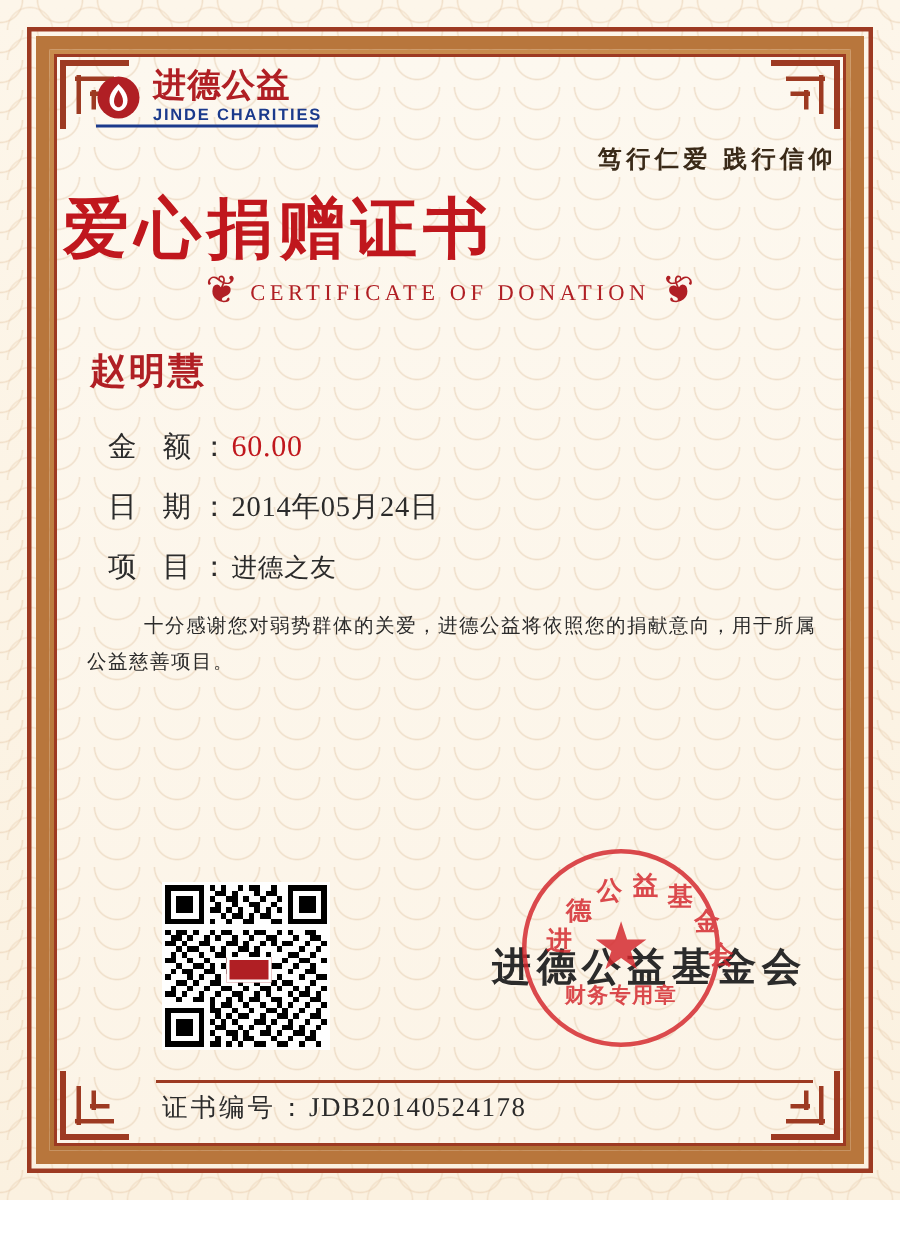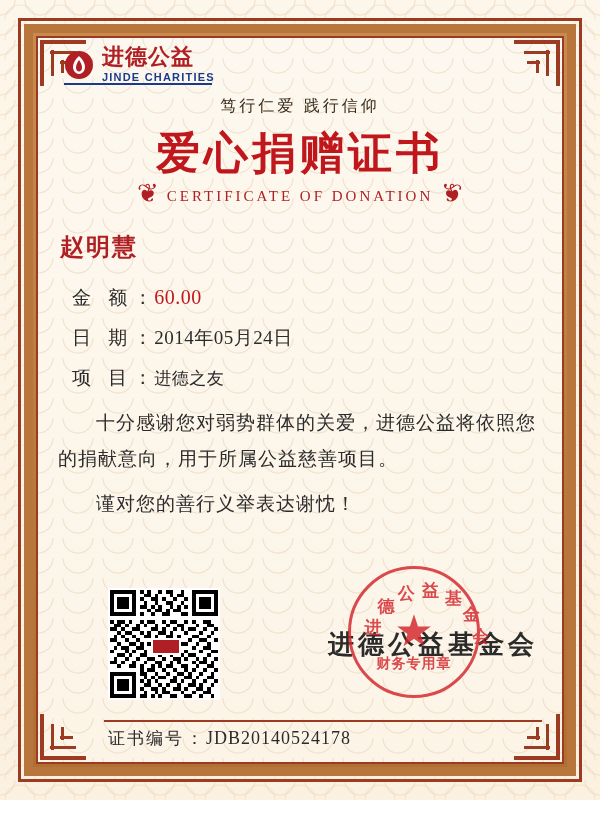--- a/index.html
+++ b/index.html
@@ -126,30 +126,30 @@
     position: absolute;
     left: 22px;
     top: 41px;
     width: 148px;
     height: 2px;
     background: #1b3a8c;
   }
   .logo-stack { display: flex; flex-direction: column; }
 
   .motto {
-    text-align: center;
+    text-align: right;
     margin-top: 54px;
     font-family: "Liberation Sans", sans-serif;
     font-size: 16px;
     color: #3a2a18;
     letter-spacing: 3px;
+    font-weight: bold;
   }
 
   .title-cn {
-    text-align: center;
     margin-top: 12px;
     font-family: "Liberation Sans", sans-serif;
     font-size: 44px;
     font-weight: bold;
     color: #c0171d;
     letter-spacing: 4px;
     line-height: 1.1;
   }
 
   .title-en-row {
@@ -216,21 +216,21 @@
     font-size: 19px;
   }
   .field-value.project {
     font-size: 17px;
   }
 
   .body-text {
     margin-left: 16px;
     margin-right: 14px;
     font-family: "Liberation Sans", sans-serif;
-    font-size: 19px;
+    font-size: 13px;
     line-height: 1.85;
     color: #2b2b2b;
     letter-spacing: 1px;
   }
   .body-text p {
     margin: 0 0 10px 0;
     text-indent: 38px;
   }
 
   .footer {
@@ -450,21 +450,20 @@
       </div>
       <div class="field-row">
         <span class="field-label">项 目</span>
         <span class="field-colon">：</span>
         <span class="field-value project">进德之友</span>
       </div>
     </div>
 
     <div class="body-text">
       <p>十分感谢您对弱势群体的关爱，进德公益将依照您的捐献意向，用于所属公益慈善项目。</p>
-      <p>谨对您的善行义举表达谢忱！</p>
     </div>
 
     <div class="footer">
 
       <div class="qr">
         <svg class="qr-canvas" viewBox="0 0 29 29" shape-rendering="crispEdges">
           <rect width="29" height="29" fill="#ffffff"></rect>
           <g fill="#000000">
             <rect x="0" y="0" width="7" height="1"></rect>
               <rect x="0" y="6" width="7" height="1"></rect>

